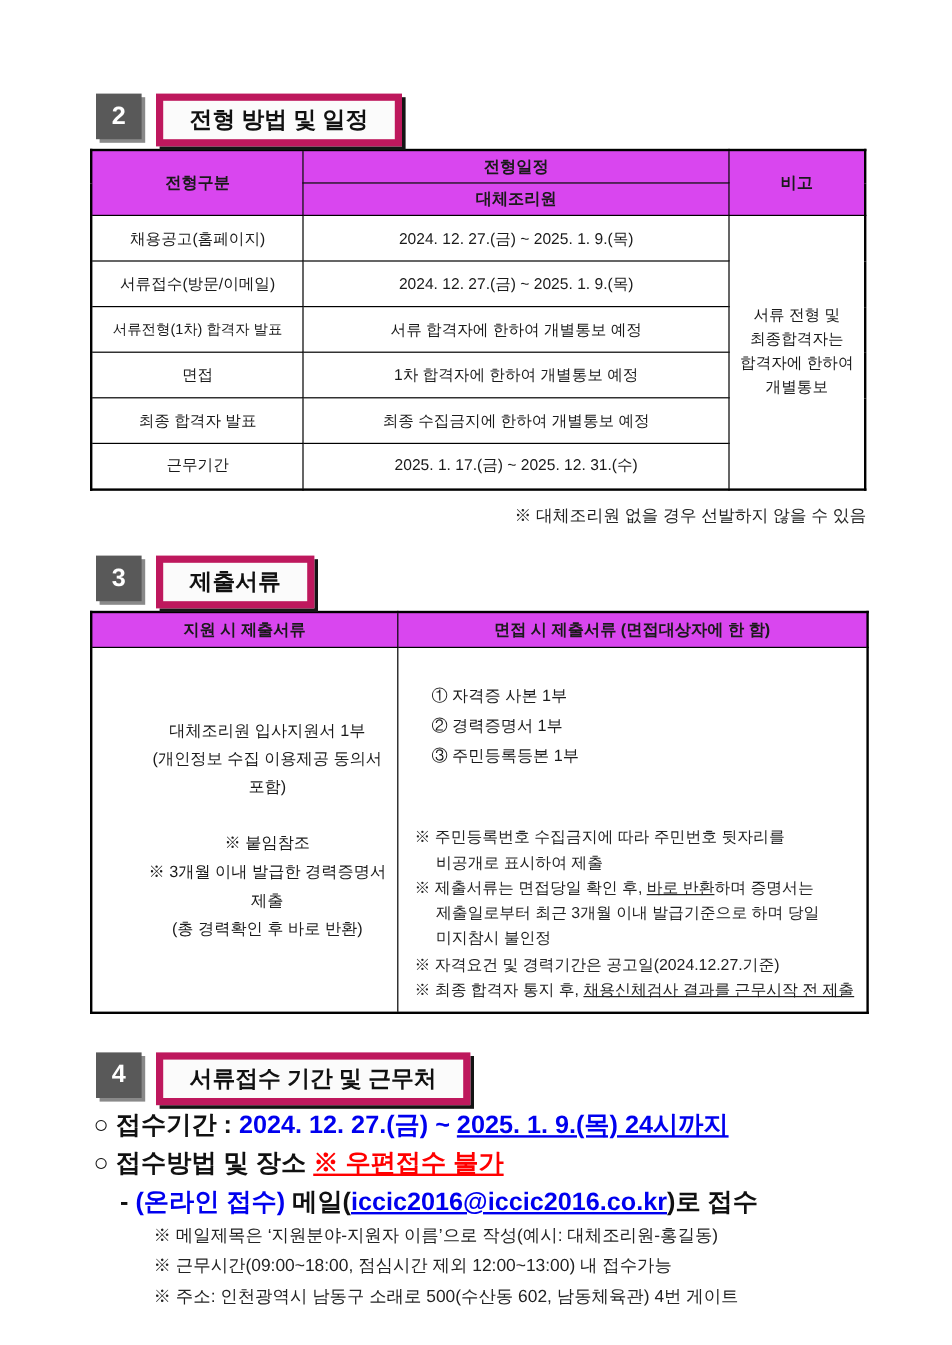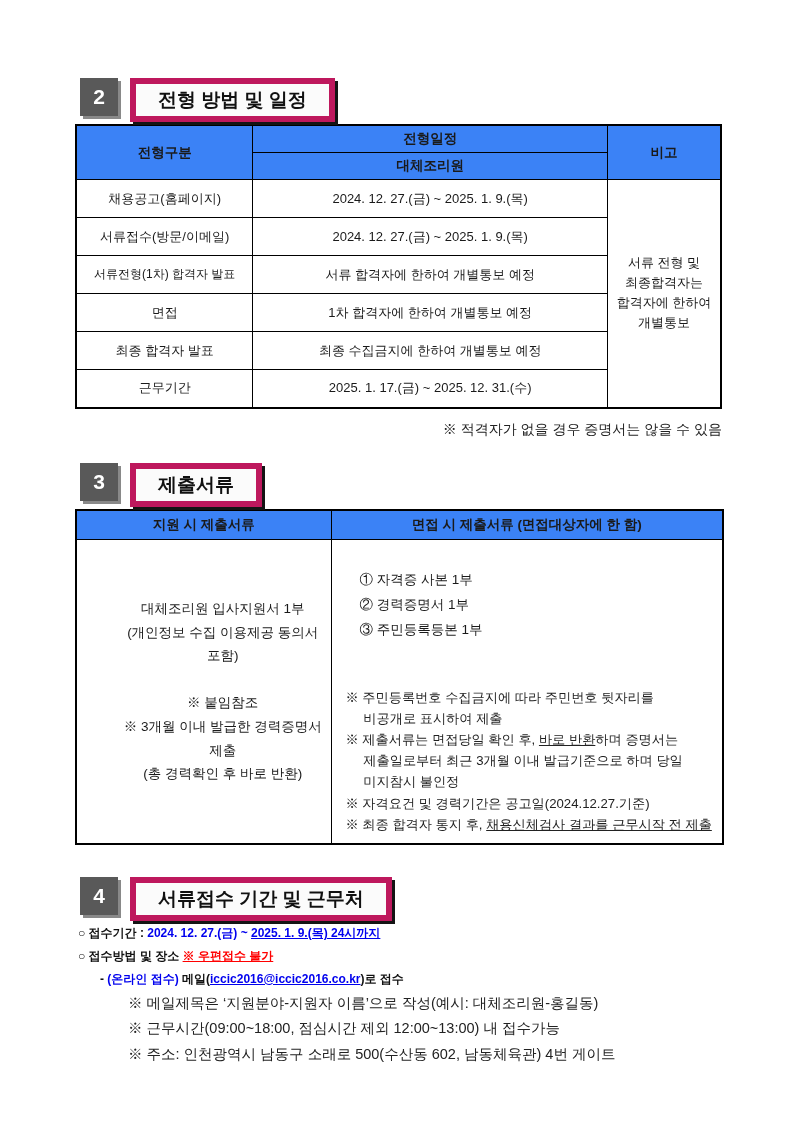--- a/index.html
+++ b/index.html
@@ -28,21 +28,21 @@
     padding: 16px 22px;
     display: flex; align-items: center;
     font-size: 19px; font-weight: bold; color: #111;
   }
 
   
   table { border-collapse: collapse; margin-left: 75px; width: 647px; table-layout: fixed; }
   table, th, td { border: 1px solid #000; }
   table { border-width: 2px; }
   th {
-    background: #3b82f6; font-weight: bold; font-size: 13.5px;
+    background: #d946ef; font-weight: bold; font-size: 13.5px;
     text-align: center; vertical-align: middle; padding: 4px 2px;
   }
   td { font-size: 13px; text-align: center; vertical-align: middle; padding: 4px 6px; }
 
   .sched th { height: 24px; }
   .sched td { height: 38px; }
   .sched .c1 { width: 173px; }
   .sched .c2 { width: 347px; }
   .sched .c3 { width: 111px; }
   .sched .tight { font-size: 12px; white-space: nowrap; }
@@ -63,21 +63,21 @@
   .interview-items { white-space: pre-line; line-height: 1.85; font-size: 13.5px; padding-left: 14px; }
   .interview-notes { margin-top: 44px; }
   .note {
     font-size: 13.2px; line-height: 1.6; white-space: pre-line;
     padding-left: 1.35em; text-indent: -1.35em; color: #222;
   }
 
   
   .sec4 { margin-top: 32px; }
   .reception { margin-left: 78px; margin-top: 12px; }
-  .line { font-size: 12px; line-height: 1.0; margin-bottom: 11px; }
+  .line { font-size: 21px; line-height: 1.0; margin-bottom: 11px; }
   .b { font-weight: bold; color: #111; }
   .blue { color: #0000ee; }
   .red { color: #ff0000; }
   .u { text-decoration: underline; }
   .indent1 { margin-left: 22px; }
   .indent2 { margin-left: 50px; font-size: 14.5px; font-weight: normal; color: #222; }
   a.email { cursor: pointer; }
 </style>
 </head>
 <body>
@@ -122,21 +122,21 @@
       <tr>
         <td>최종 합격자 발표</td>
         <td>최종 수집금지에 한하여 개별통보 예정</td>
       </tr>
       <tr>
         <td>근무기간</td>
         <td>2025. 1. 17.(금) ~ 2025. 12. 31.(수)</td>
       </tr>
     </tbody>
   </table>
-  <div class="footnote">※ 적격자가 없을 경우 증명서는 않을 수 있음</div>
+  <div class="footnote">※ 대체조리원 없을 경우 선발하지 않을 수 있음</div>
 
   <div class="sec-header">
     <div class="num-box">3</div>
     <div class="title-box">제출서류</div>
   </div>
 
   <table class="docs">
     <tbody>
       <tr>
         <th class="d1">지원 시 제출서류</th>

